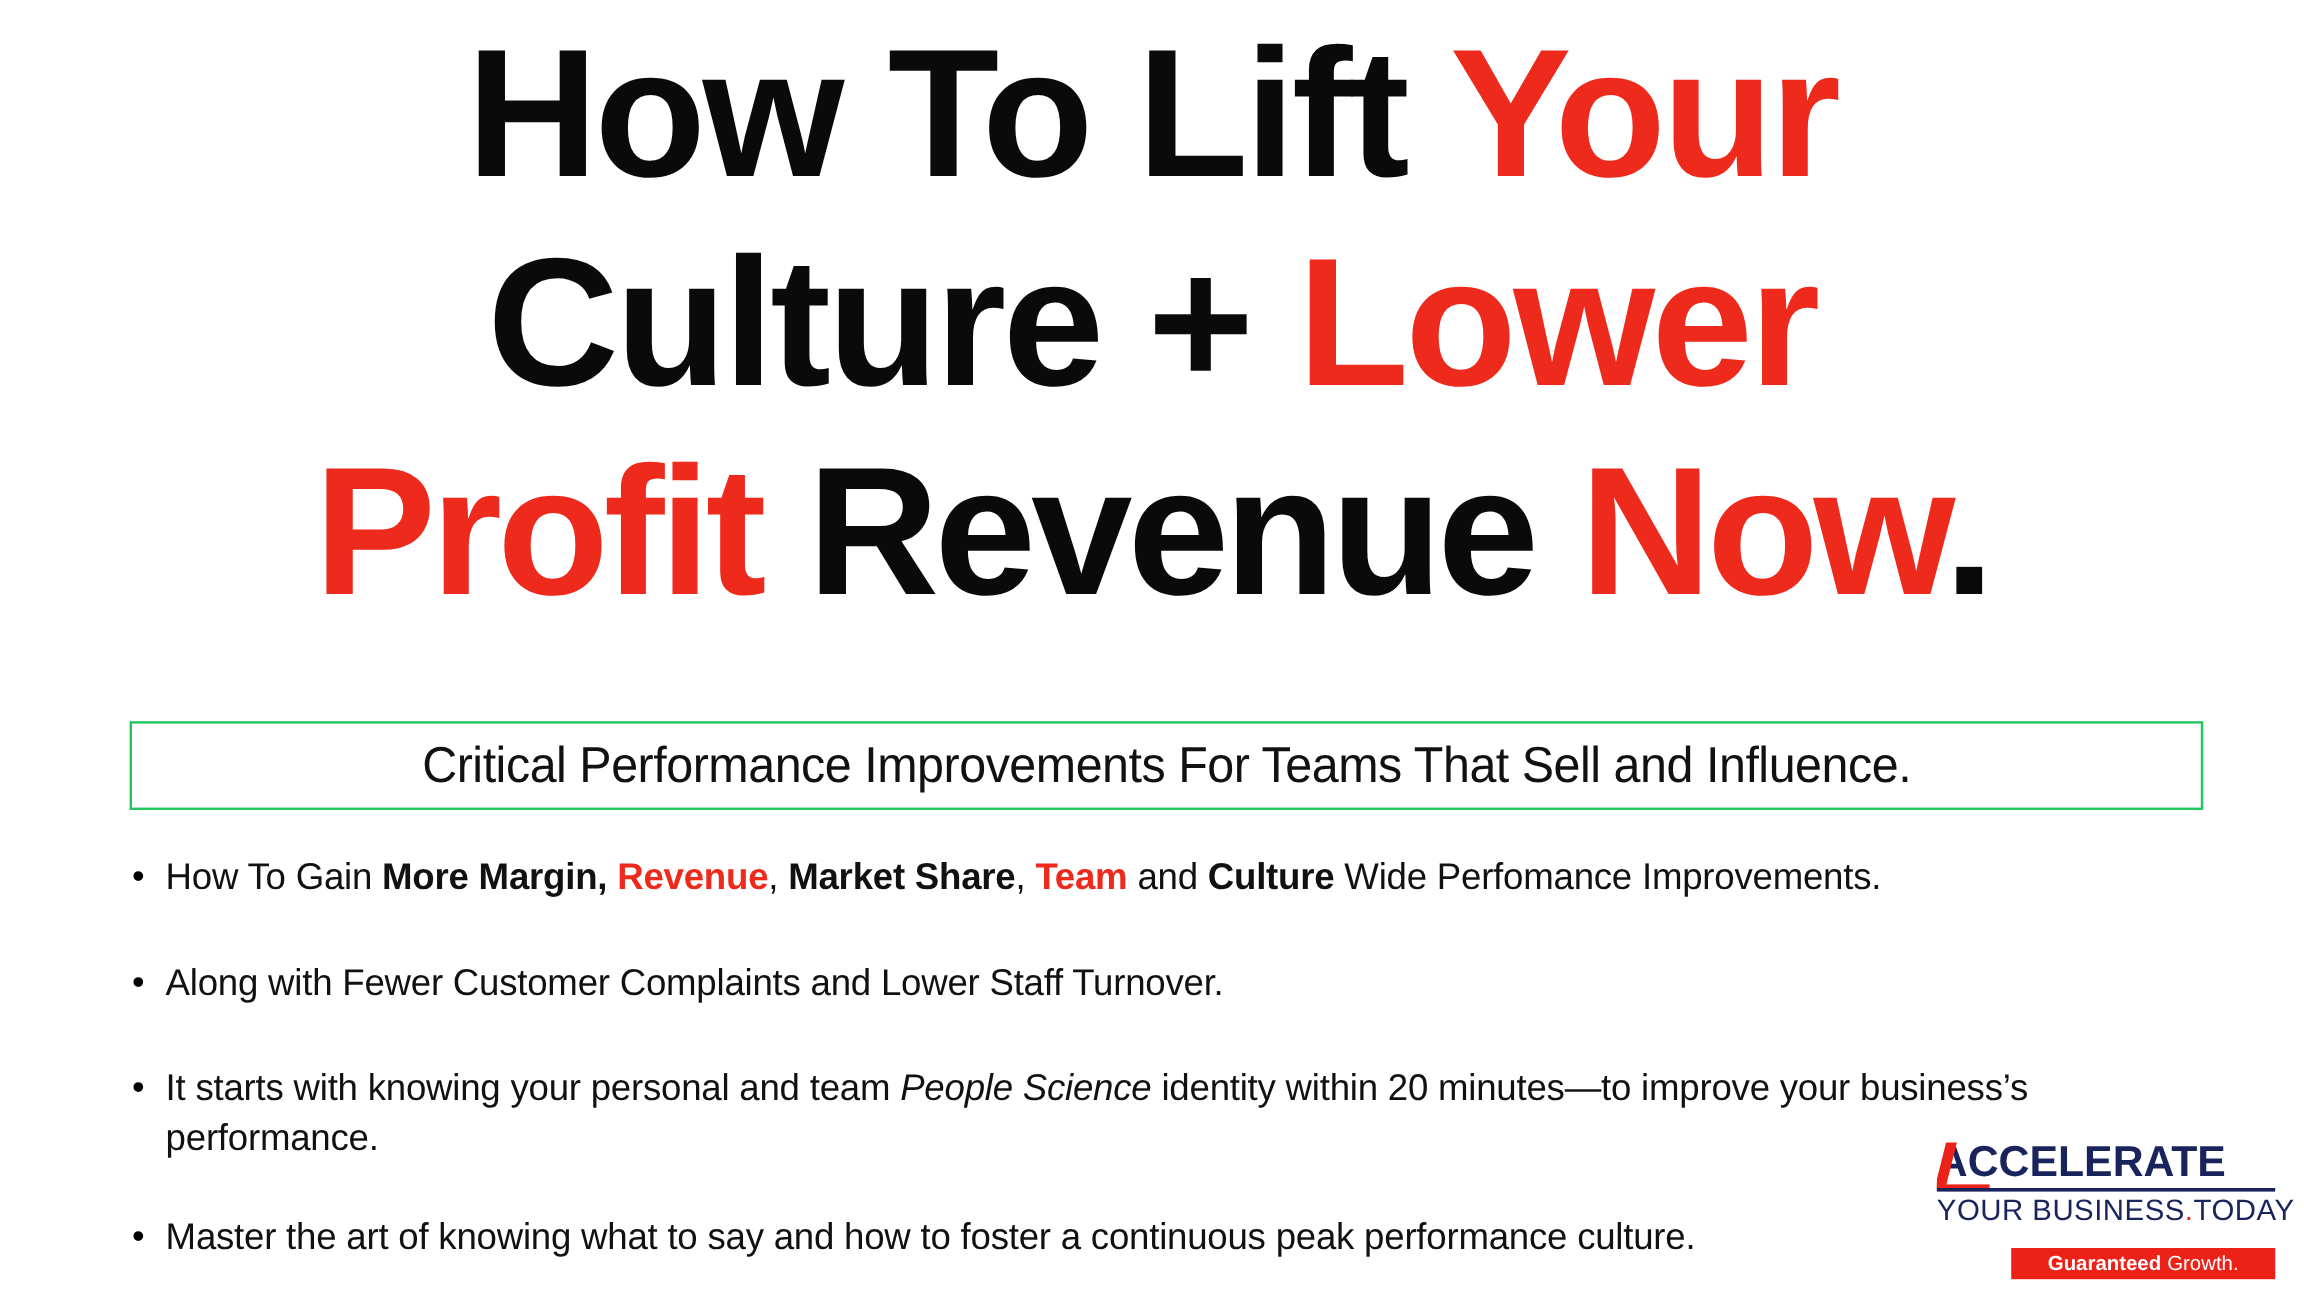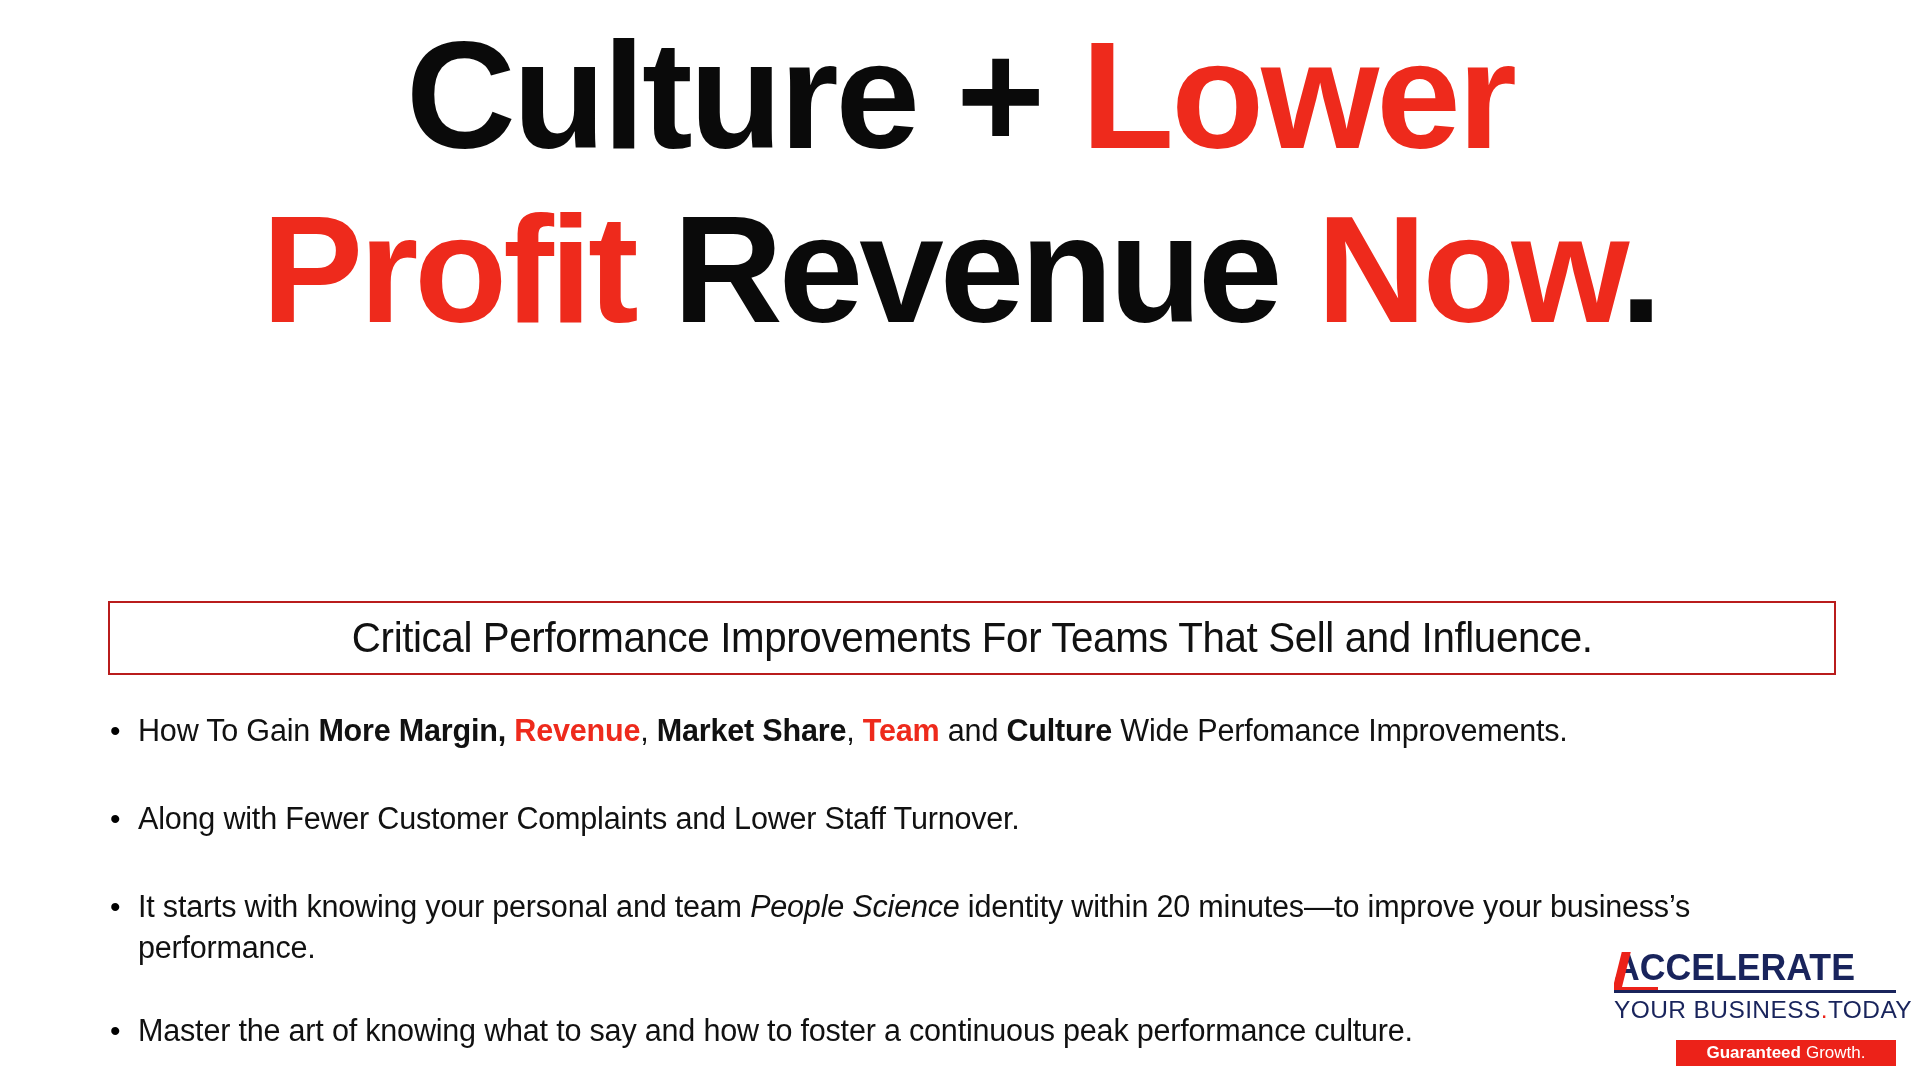--- a/index.html
+++ b/index.html
@@ -48,21 +48,21 @@
   .red { color: #ee2a1c; }
   .blk { color: #0a0a0a; }
 
   
   .subtitle-box {
     position: absolute;
     left: 108px;
     top: 601px;
     width: 1728px;
     height: 74px;
-    border: 2px solid #b91c1c;
+    border: 2px solid #22c55e;
     box-sizing: border-box;
     display: flex;
     align-items: center;
     justify-content: center;
   }
   .subtitle-text {
     font-family: "Liberation Sans", sans-serif;
     font-size: 42px;
     font-weight: 400;
     color: #111111;
@@ -189,20 +189,21 @@
   }
   .logo-bot .g-bold { font-weight: bold; }
   .logo-bot .g-light { font-weight: 400; margin-left: 5px; }
 </style>
 </head>
 <body>
 
 <div class="slide">
 
   <div class="headline">
+    <span class="hl-line hl-line-1"><span class="blk">How To Lift </span><span class="red">Your</span></span>
     <span class="hl-line hl-line-2"><span class="blk">Culture + </span><span class="red">Lower</span></span>
     <span class="hl-line hl-line-3"><span class="red">Profit</span><span class="blk"> Revenue </span><span class="red">Now</span><span class="blk">.</span></span>
   </div>
 
   <div class="subtitle-box">
     <div class="subtitle-text">Critical Performance Improvements For Teams That Sell and Influence.</div>
   </div>
 
   <div class="bullets">
     <div class="bullet-row row-1">

